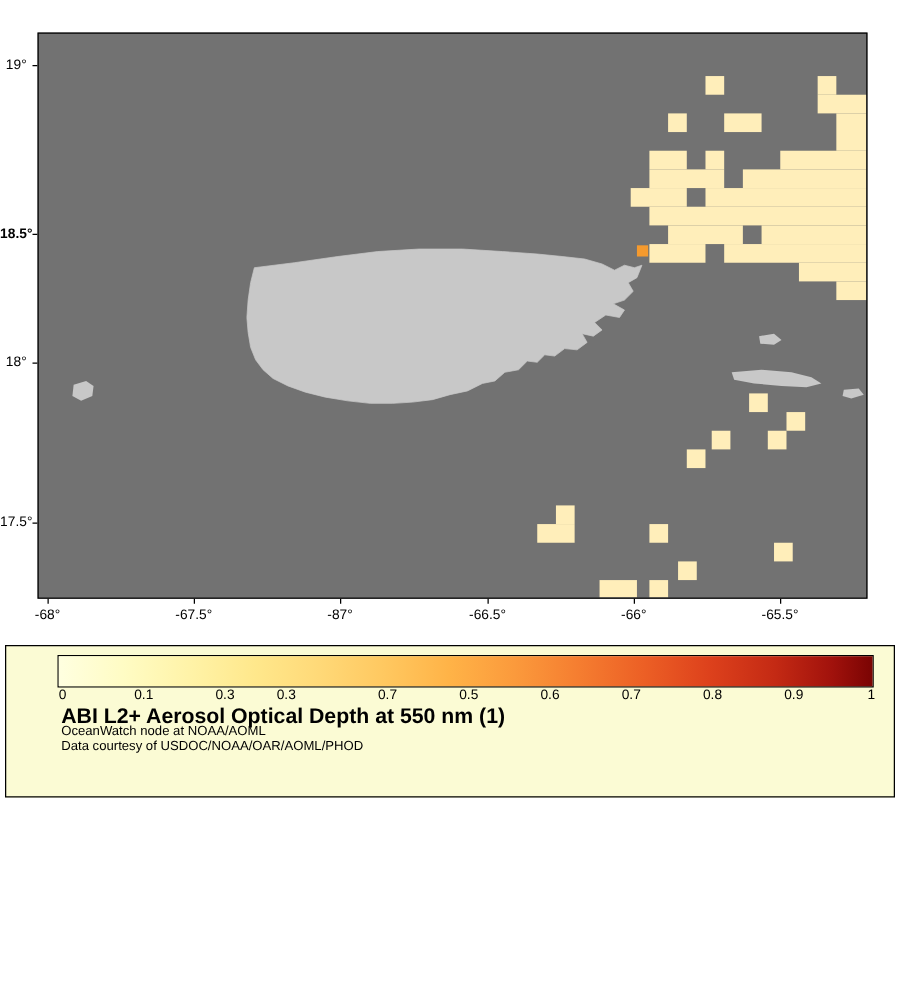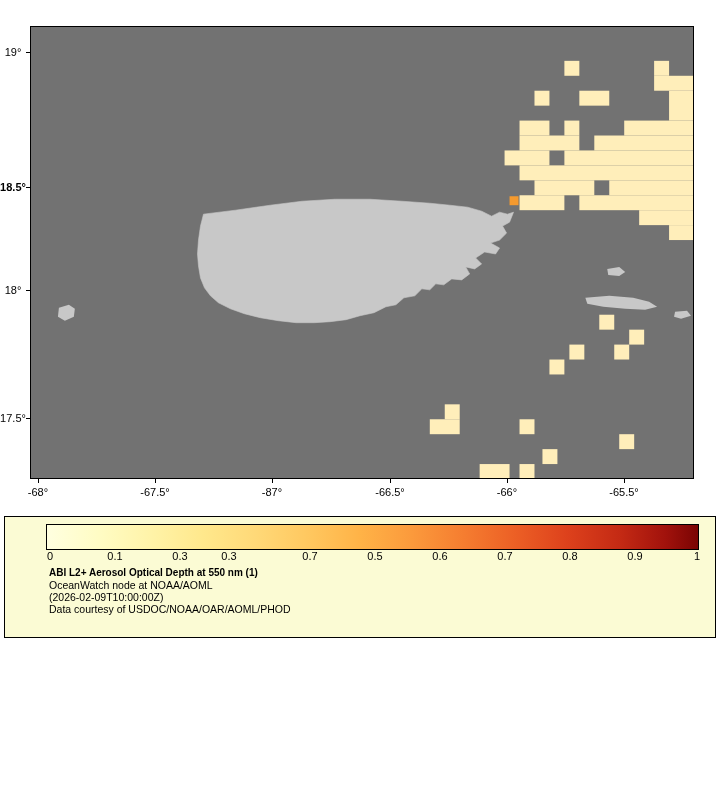--- a/index.html
+++ b/index.html
@@ -114,21 +114,21 @@
     transform: translateX(-50%);
   }
 
   #legend-text {
     position: absolute;
     left: 44px;
     top: 49px;
     width: 650px;
   }
   #legend-title {
-    font-size: 10px;
+    font-size: 17px;
     font-weight: bold;
     color: #000000;
     line-height: 13px;
   }
   .legend-line {
     font-size: 10.5px;
     color: #000000;
     line-height: 12px;
   }
 </style>
@@ -241,16 +241,15 @@
   <div class="cb-tick" style="left:370px;">0.5</div>
   <div class="cb-tick" style="left:435px;">0.6</div>
   <div class="cb-tick" style="left:500px;">0.7</div>
   <div class="cb-tick" style="left:565px;">0.8</div>
   <div class="cb-tick" style="left:630px;">0.9</div>
   <div class="cb-tick" style="left:692px;">1</div>
 
   <div id="legend-text">
     <div id="legend-title">ABI L2+ Aerosol Optical Depth at 550 nm (1)</div>
     <div class="legend-line">OceanWatch node at NOAA/AOML</div>
-    <div class="legend-line">(2026-02-09T10:00:00Z)</div>
     <div class="legend-line">Data courtesy of USDOC/NOAA/OAR/AOML/PHOD</div>
   </div>
 </div>
 
 </body></html>

